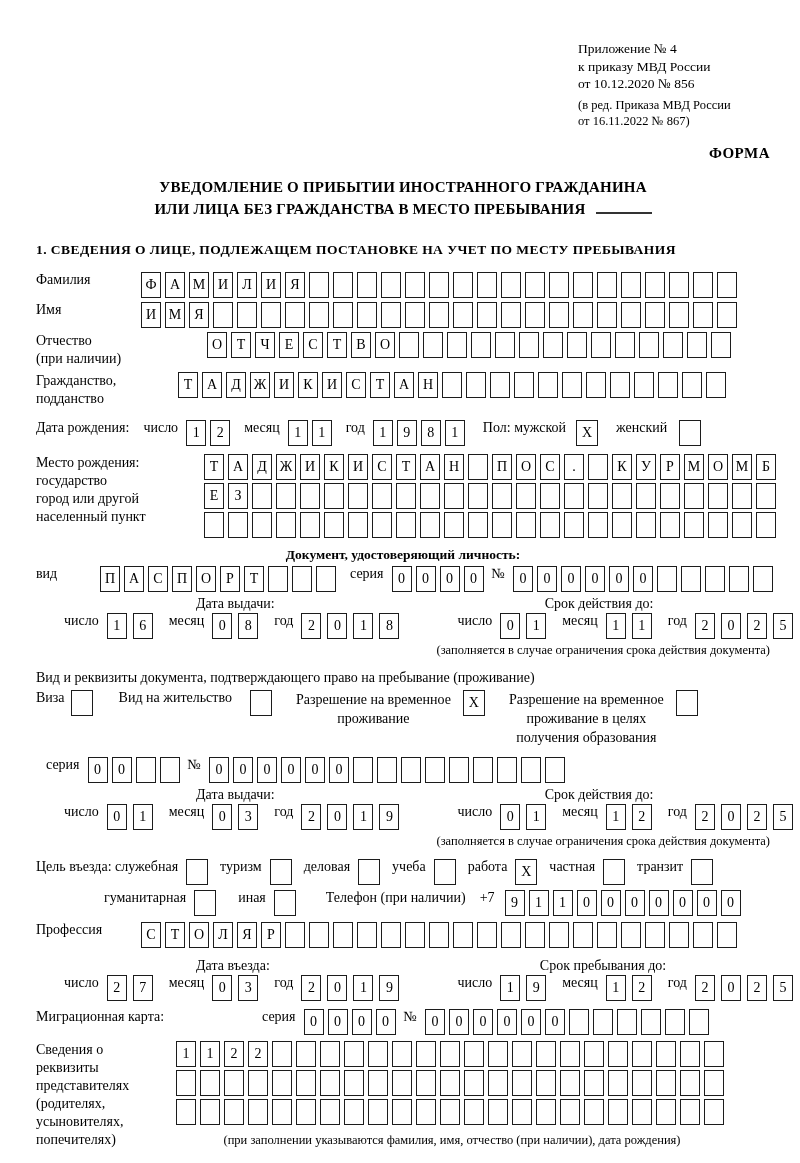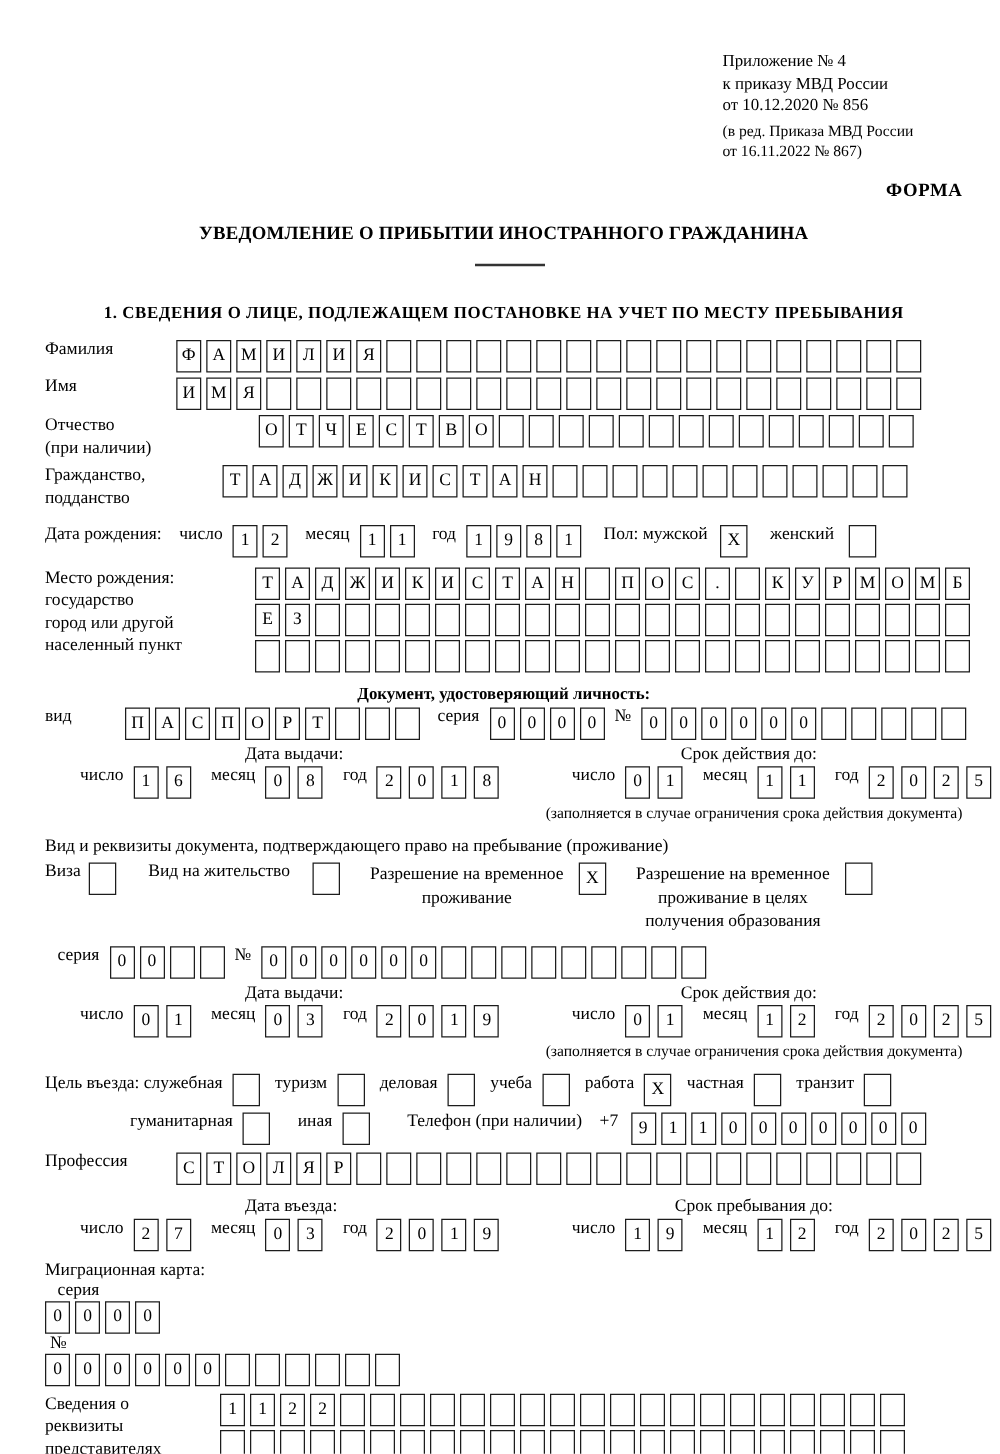--- a/index.html
+++ b/index.html
@@ -8,21 +8,21 @@
   .page{box-sizing:border-box;width:800px;height:1163px;padding:40px 30px 0 36px;}
 
   
   .appendix{width:192px;margin-left:auto;font-size:13.5px;line-height:17.5px;}
   .amendment{font-size:12.5px;line-height:16px;margin-top:4px;}
   .forma{text-align:right;font-weight:bold;font-size:15px;margin-top:16px;letter-spacing:.5px;}
 
   
   .title{text-align:center;font-weight:bold;font-size:15px;line-height:22px;margin-top:14px;letter-spacing:.2px;}
   .tline{display:inline-block;width:56px;border-bottom:2px solid #333;margin-left:10px;}
-  .sect{font-weight:bold;font-size:13.5px;letter-spacing:.45px;margin-top:22px;margin-bottom:14px;text-align:center;}
+  .sect{font-weight:bold;font-size:13.5px;letter-spacing:.45px;margin-top:22px;margin-bottom:14px;}
 
   
   .frow{display:flex;margin-bottom:4px;}
   .frow.center{justify-content:center;}
   .lbl{font-size:14px;white-space:pre;margin-right:8px;flex:none;}
   .mlbl{font-size:14px;line-height:18px;flex:none;}
   .optlbl{font-size:14px;line-height:19px;text-align:center;flex:none;}
   .cellrun{display:flex;flex:none;}
   .cell{box-sizing:border-box;width:20px;height:26px;border:1.7px solid #1c1c1c;margin-right:4px;
         display:flex;align-items:center;justify-content:center;font-size:14px;flex:none;}
@@ -83,21 +83,21 @@
   [data-name="purpose-row"]{margin-top:10px;}
   [data-name="purpose-row"]>.chk{margin-right:12px;}
   [data-name="purpose2-row"]{margin-top:5px;}
   [data-name="purpose-humanitarian-label"]{margin-left:68px;}
   [data-name="purpose-other-label"]{margin-left:22px;}
   [data-name="phone-label"]{margin:0 14px 0 30px;}
   [data-name="phone-prefix"]{margin-right:10px;}
 
   [data-name="profession-row"]{margin:6px 0 10px;}
   [data-name="entry-dates-row"]{margin-bottom:8px;}
-  [data-name="migration-row"]{margin:4px 0 6px;flex-direction:column;}
+  [data-name="migration-row"]{margin:4px 0 6px;}
   [data-name="migration-card-label"]{width:208px;}
   [data-name="guardians-row"]{margin-top:2px;}
 </style>
 </head>
 <body>
 
 <div class="page" data-name="form-page">
   <div class="appendix" data-name="appendix-block">
     <div data-name="appendix-line-1">Приложение № 4</div>
     <div data-name="appendix-line-2">к приказу МВД России</div>
@@ -106,21 +106,21 @@
       <div data-name="amendment-line-1">(в ред. Приказа МВД России</div>
       <div data-name="amendment-line-2">от 16.11.2022 № 867)</div>
     </div>
   </div>
 
   <div class="forma" data-name="forma-label">ФОРМА</div>
 
   <div class="title" data-name="form-title">
     <div data-name="form-title-line1">УВЕДОМЛЕНИЕ О ПРИБЫТИИ ИНОСТРАННОГО ГРАЖДАНИНА</div>
     <div data-name="form-title-line2">
-      <span class="tline" data-name="title-underline"></span>
+      <span data-name="form-title-line2-text">ИЛИ ЛИЦА БЕЗ ГРАЖДАНСТВА В МЕСТО ПРЕБЫВАНИЯ</span><span class="tline" data-name="title-underline"></span>
     </div>
   </div>
 
   <div class="sect" data-name="section1-heading">1. СВЕДЕНИЯ О ЛИЦЕ, ПОДЛЕЖАЩЕМ ПОСТАНОВКЕ НА УЧЕТ ПО МЕСТУ ПРЕБЫВАНИЯ</div>
 
   <div id="rows" data-name="form-rows">
       <div class="frow" data-name="surname-row">
         <span class="lbl" data-name="surname-label">Фамилия</span>
         <span class="cellrun" data-name="surname-cells">
           <span class="cell" data-name="cell">Ф</span>

